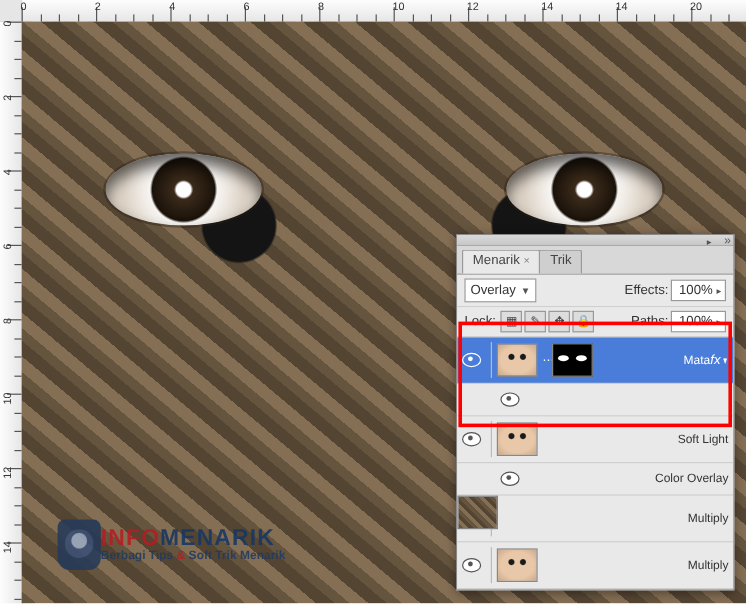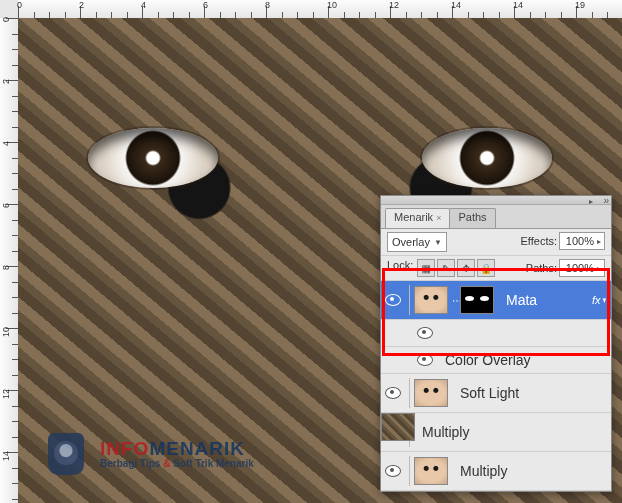--- a/index.html
+++ b/index.html
@@ -17,38 +17,38 @@
   .bark { position: absolute; inset: 0; background:
       radial-gradient(circle at 30% 35%, #1a1a1a 30px, transparent 32px),
       radial-gradient(circle at 70% 35%, #1a1a1a 30px, transparent 32px),
       repeating-linear-gradient(40deg, #6b5a44 0 8px, #8a745a 8px 18px, #5a4a38 18px 28px),
       repeating-linear-gradient(-50deg, rgba(50,40,30,0.5) 0 12px, rgba(120,100,80,0.3) 12px 24px);
     filter: contrast(1.05) brightness(0.95);
   }
   .eye { position: absolute; width: 130px; height: 60px; border-radius: 50%; background: radial-gradient(circle at 50% 50%, #fff 6px, #3a2a1a 8px, #1a120a 26px, rgba(255,255,255,0.85) 28px, rgba(230,220,210,0.7) 50px), #c9bda9; box-shadow: inset 0 8px 12px rgba(0,0,0,0.6), 0 0 0 2px rgba(40,30,20,0.4); }
   .eye.left { left: 70px; top: 110px; }
   .eye.right { right: 70px; top: 110px; }
-  .watermark { position: absolute; left: 30px; bottom: 28px; display: flex; align-items: center; gap: 16px; opacity: 0.88; }
+  .watermark { position: absolute; left: 30px; bottom: 28px; display: flex; align-items: center; gap: 0; opacity: 0.88; }
   .wm-badge { width: 36px; height: 42px; background: #263a5a; border-radius: 6px 6px 10px 10px; position: relative; }
   .wm-badge::after { content: ""; position: absolute; left: 6px; top: 8px; width: 24px; height: 24px; border-radius: 50%; background: radial-gradient(circle at 50% 40%, #9aaac2 6px, transparent 7px), #3a4f74; }
   .wm-text { line-height: 1.05; }
   .wm-title { font-weight: 900; font-size: 19px; letter-spacing: 1px; }
   .wm-title .t1 { color: #b51d22; }
   .wm-title .t2 { color: #163763; }
   .wm-sub { font-size: 10px; font-weight: 700; color: #203a60; }
   .wm-sub .amp { color: #b51d22; }
   
   .panel { position: absolute; right: 10px; top: 195px; width: 230px; background: #e9e9e9; border: 1px solid #888; box-shadow: 0 2px 8px rgba(0,0,0,0.4); }
   .panel-top { height: 8px; background: linear-gradient(to bottom, #d9d9d9, #c8c8c8); border-bottom: 1px solid #aaa; position: relative; }
   .panel-top .arrow { position: absolute; right: 18px; top: 1px; font-size: 8px; color: #555; }
   .panel-top .close { position: absolute; right: 2px; top: -1px; font-size: 10px; color: #555; }
   .tabs { display: flex; height: 20px; padding: 3px 4px 0; gap: 0; background: #d8d8d8; border-bottom: 1px solid #999; }
   .tab { padding: 2px 8px 0; font-size: 11px; border: 1px solid #999; border-bottom: none; background: #cfcfcf; color: #444; margin-right: -1px; border-radius: 2px 2px 0 0; cursor: pointer; }
   .tab.active { background: #e9e9e9; position: relative; z-index: 2; }
-  .row { display: flex; align-items: flex-start; padding: 3px 6px; border-bottom: 1px solid #cfcfcf; background: #e9e9e9; }
+  .row { display: flex; align-items: center; padding: 3px 6px; border-bottom: 1px solid #cfcfcf; background: #e9e9e9; }
   .row label { font-size: 11px; color: #333; }
   .select { display: inline-flex; align-items: center; gap: 4px; border: 1px solid #999; background: #fff; padding: 1px 4px; font-size: 11px; height: 16px; cursor: pointer; }
   .select .arr { font-size: 8px; color: #555; }
   .opacity-box, .fill-box { display: flex; align-items: center; gap: 2px; margin-left: auto; }
   .pct { border: 1px solid #999; background: #fff; width: 38px; height: 16px; font-size: 11px; text-align: right; padding: 0 3px; display: inline-flex; align-items: center; justify-content: flex-end; }
   .pct .arr { margin-left: 3px; font-size: 8px; color: #555; }
   .lock-icons { display: flex; gap: 2px; margin-left: 4px; }
   .mini { width: 16px; height: 16px; border: 1px solid #999; background: #ddd; display: flex; align-items: center; justify-content: center; font-size: 10px; color: #444; cursor: pointer; }
   .layers { max-height: 230px; overflow: hidden; background: #e9e9e9; }
   .layer { display: flex; align-items: center; padding: 4px; border-bottom: 1px solid #cfcfcf; position: relative; min-height: 30px; }
@@ -61,21 +61,21 @@
   .layer.sel .eye-icon::after { background: #fff; }
   .divider { width: 1px; align-self: stretch; background: #bbb; margin: 0 4px; }
   .thumb { width: 32px; height: 26px; border: 1px solid #888; background: #aaa; margin-right: 4px; flex-shrink: 0; }
   .thumb.face { background: radial-gradient(circle at 35% 40%, #1a1a1a 2px, transparent 3px), radial-gradient(circle at 65% 40%, #1a1a1a 2px, transparent 3px), radial-gradient(ellipse at 50% 50%, #e8c8a8 60%, #c8a888 100%); }
   .thumb.bark { background: repeating-linear-gradient(45deg, #6b5a44 0 3px, #8a745a 3px 6px, #5a4a38 6px 9px); }
   .thumb.mask { background: #000; position: relative; }
   .thumb.mask::before, .thumb.mask::after { content: ""; position: absolute; width: 9px; height: 5px; background: #fff; border-radius: 50%; top: 9px; }
   .thumb.mask::before { left: 4px; }
   .thumb.mask::after { right: 4px; }
   .link { width: 8px; text-align: center; font-size: 10px; color: #fff; }
-  .lname { font-size: 14px; margin-left: 8px; flex: 1; }
+  .lname { font-size: 10px; margin-left: 20px; flex: 1; text-align: right; }
   .fx { font-style: italic; font-size: 11px; margin-left: auto; margin-right: 2px; }
   .expand { font-size: 9px; transform: scaleX(0.7); }
   .hl { position: absolute; border: 3px solid #ff0000; pointer-events: none; }
 </style>
 </head>
 <body>
 
 <div class="canvas-area">
   <div class="ruler-corner"></div>
   <div class="ruler-h" id="ruler-h">
@@ -118,21 +118,21 @@
       <div class="num" style="left: 436px;">14</div>
       <div class="tick" style="left: 449.5px;"></div>
       <div class="tick" style="left: 465px;"></div>
       <div class="tick" style="left: 480.5px;"></div>
       <div class="tick major" style="left: 496px;"></div>
       <div class="num" style="left: 498px;">14</div>
       <div class="tick" style="left: 511.5px;"></div>
       <div class="tick" style="left: 527px;"></div>
       <div class="tick" style="left: 542.5px;"></div>
       <div class="tick major" style="left: 558px;"></div>
-      <div class="num" style="left: 560px;">19</div>
+      <div class="num" style="left: 560px;">20</div>
       <div class="tick" style="left: 573.5px;"></div>
       <div class="tick" style="left: 589px;"></div>
     </div>
   <div class="ruler-v" id="ruler-v">
       <div class="tick major" style="top: 0px;"></div>
       <div class="num" style="top: 2px;">0</div>
       <div class="tick" style="top: 15.5px;"></div>
       <div class="tick" style="top: 31px;"></div>
       <div class="tick" style="top: 46.5px;"></div>
       <div class="tick major" style="top: 62px;"></div>
@@ -189,21 +189,21 @@
   </div>
 </div>
 
 <div class="panel">
   <div class="panel-top">
     <span class="arrow">▸</span>
     <span class="close">»</span>
   </div>
   <div class="tabs">
     <div class="tab active"><span>Menarik</span> <span style="font-size:9px;color:#888;">×</span></div>
-    <div class="tab">Paths</div>
+    <div class="tab">Trik</div>
   </div>
   <div class="row">
     <div class="select">
       <span>Overlay</span>
       <span class="arr">▼</span>
     </div>
     <div class="opacity-box">
       <label>Effects:</label>
       <div class="pct">
           <span>100%</span>
@@ -239,35 +239,35 @@
       <div class="thumb mask"></div>
       <span class="lname">Mata</span>
       <span class="fx">fx</span>
       <span class="expand">▾</span>
     </div>
     <div class="layer sub">
       <div class="vis">
           <div class="eye-icon"></div>
         </div>
     </div>
-    <div class="layer sub">
-      <div class="vis">
-          <div class="eye-icon"></div>
-        </div>
-      <span class="lname">Color Overlay</span>
-    </div>
-
     <div class="layer">
       <div class="vis">
           <div class="eye-icon"></div>
         </div>
       <div class="divider"></div>
       <div class="thumb face"></div>
       <span class="lname">Soft Light</span>
     </div>
+
+    <div class="layer sub">
+      <div class="vis">
+          <div class="eye-icon"></div>
+        </div>
+      <span class="lname">Color Overlay</span>
+    </div>
     <div class="layer">
       <div class="vis">
           <div class="eye-icon"></div>
         </div>
       <div class="divider"></div>
       <div class="thumb bark"></div>
       <span class="lname">Multiply</span>
     </div>
     <div class="layer">
       <div class="vis">

